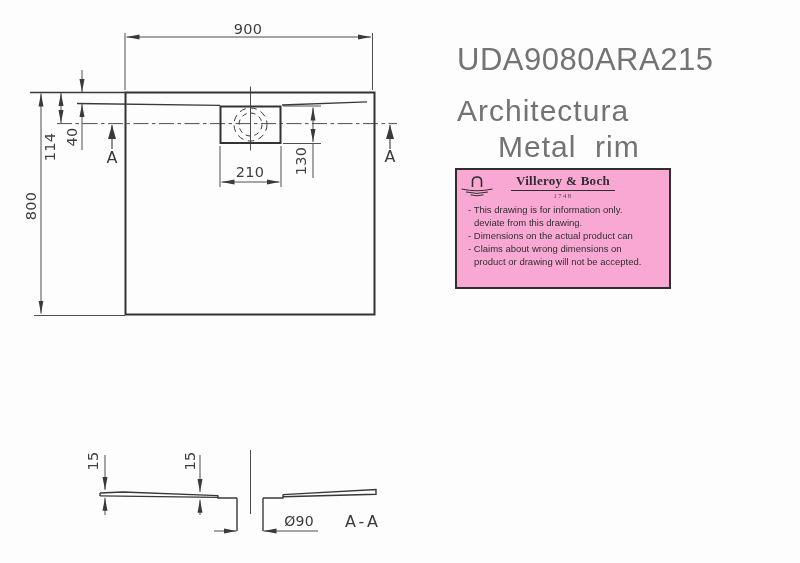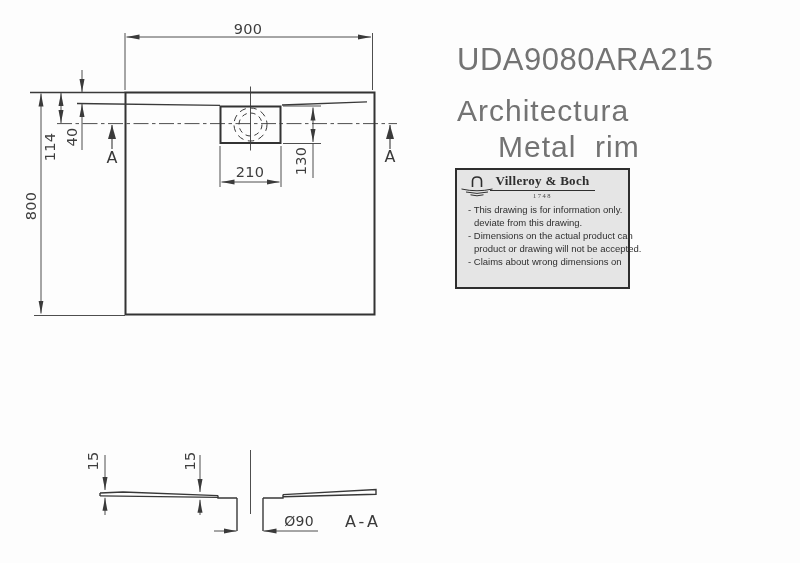--- a/index.html
+++ b/index.html
@@ -10,22 +10,22 @@
        transform:translate(-50%,-50%);letter-spacing:0.3px;}
   .rot{transform:translate(-50%,-50%) rotate(-90deg);}
   .marker-a{font-size:16px;color:#3a3a3a;}
   .sec-lbl{font-size:14px;color:#3a3a3a;}
   .aa{letter-spacing:3px;font-size:16px;}
   .title{position:absolute;color:#737373;font-family:"Liberation Sans",sans-serif;
          font-weight:300;white-space:pre;}
   .article{left:457px;top:42px;font-size:31px;letter-spacing:0.5px;}
   .series{left:457px;top:94px;font-size:30px;letter-spacing:1px;}
   .variant{left:457px;top:130px;font-size:30px;letter-spacing:1px;margin-left:41px;}
-  .vbbox{position:absolute;left:455px;top:168px;width:175px;height:121px;
-         border:2px solid #2e2e2e;box-sizing:border-box;background:#e5e5e5;text-align:center;}
+  .vbbox{position:absolute;left:455px;top:168px;width:216px;height:121px;
+         border:2px solid #2e2e2e;box-sizing:border-box;background:#f9a8d4;text-align:center;}
   .brand{display:inline-block;font-family:"Liberation Serif","DejaVu Serif",serif;
          font-weight:bold;font-size:13px;color:#2e2e2e;letter-spacing:0.3px;
          border-bottom:1.2px solid #2e2e2e;padding:0 5px 1px 5px;margin-top:0px;}
   .year{font-family:"Liberation Serif","DejaVu Serif",serif;font-size:6.5px;color:#444;
         letter-spacing:1.5px;margin-top:1px;}
   .notes{margin-top:4px;padding:0 4px 0 11px;text-align:left;font-size:9.5px;
          line-height:13px;color:#2f2f2f;font-family:"Liberation Sans",sans-serif;}
   .note{white-space:pre;}
   .cont{padding-left:6px;}
   .logo-mark{height:26px;margin-top:5px;}
@@ -142,18 +142,18 @@
       </g>
     </svg>
     <div>
       <span class="brand">Villeroy &amp; Boch</span>
     </div>
     <div class="year">1748</div>
     <div class="notes">
       <div class="note">- This drawing is for information only.</div>
       <div class="note cont">deviate from this drawing.</div>
       <div class="note">- Dimensions on the actual product can</div>
+      <div class="note">- Claims about wrong dimensions on</div>
       <div class="note cont">product or drawing will not be accepted.</div>
-      <div class="note">- Claims about wrong dimensions on</div>
     </div>
   </div>
 
 </div>
 
 </body></html>

